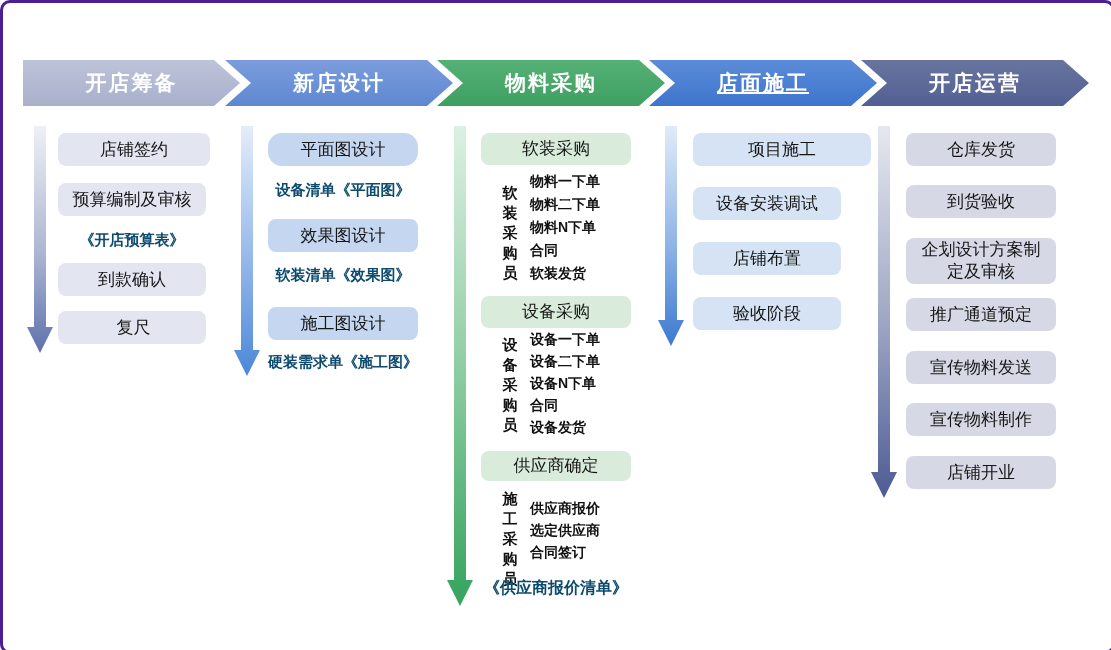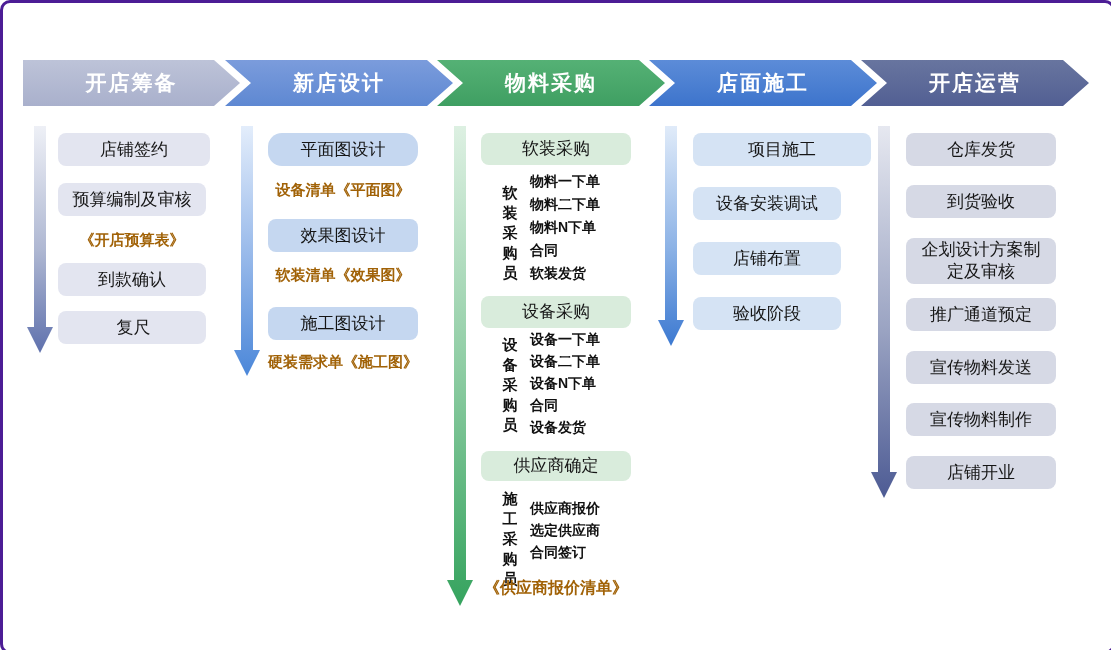--- a/index.html
+++ b/index.html
@@ -30,21 +30,21 @@
   .box{position:absolute;border-radius:8px;display:flex;align-items:center;justify-content:center;
        font-size:17px;color:#151515;text-align:center;line-height:22px;padding:0 4px;box-sizing:border-box;}
   .c1box{background:#e3e5f0;}
   .c2box{background:#c5d7f0;}
   .c3box{background:#d9ecdc;}
   .c4box{background:#d5e3f4;}
   .c5box{background:#d6d9e5;}
   .box.wrap2{padding:0 14px;}
 
   
-  .doc{position:absolute;font-size:15px;font-weight:bold;color:#a16207;text-align:center;
+  .doc{position:absolute;font-size:15px;font-weight:bold;color:#0c4a6e;text-align:center;
        display:flex;align-items:center;justify-content:center;height:20px;}
   .doc.big{font-size:16px;height:22px;}
 
   
   .role{position:absolute;width:18px;font-size:15px;font-weight:bold;color:#111;
         line-height:20px;word-break:break-all;text-align:center;}
 
   
   .items{position:absolute;display:flex;flex-direction:column;}
   .ti{display:flex;align-items:center;font-size:14px;font-weight:bold;color:#111;white-space:nowrap;}
@@ -59,21 +59,21 @@
 
   <div class="chev first s1" style="left:20px;width:217px;">
       <span>开店筹备</span>
     </div>
   <div class="chev mid s2" style="left:222px;width:228px;">
       <span>新店设计</span>
     </div>
   <div class="chev mid s3" style="left:434px;width:228px;">
       <span>物料采购</span>
     </div>
-  <div class="chev mid s4" style="left:646px;width:228px;">
+  <div class="chev mid s4" style="left:646px;width:228px;text-decoration:underline;">
       <span>店面施工</span>
     </div>
   <div class="chev mid s5" style="left:858px;width:228px;">
       <span>开店运营</span>
     </div>
 
   <div class="varrow a1" style="left:24px;top:123px;height:227px;"></div>
   <div class="varrow a2" style="left:231px;top:123px;height:250px;"></div>
   <div class="varrow a3" style="left:444px;top:123px;height:480px;"></div>
   <div class="varrow a4" style="left:655px;top:123px;height:220px;"></div>

